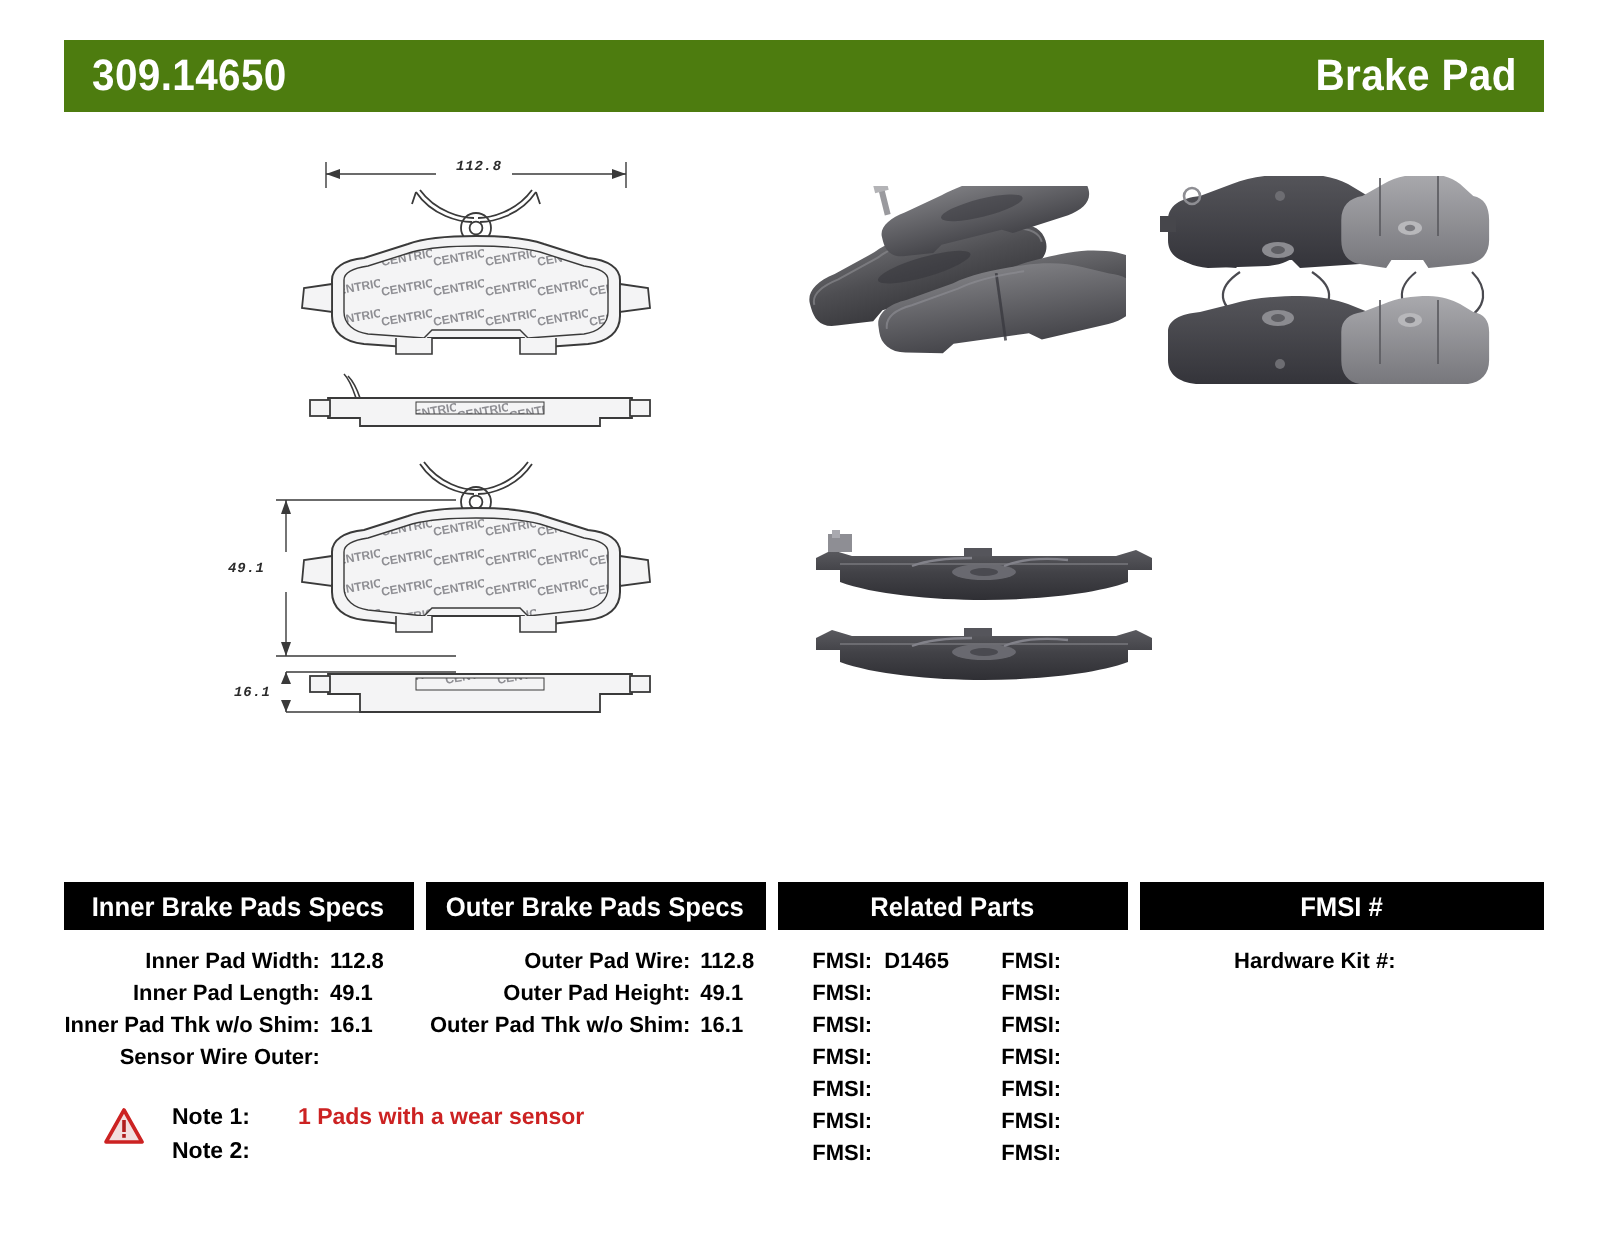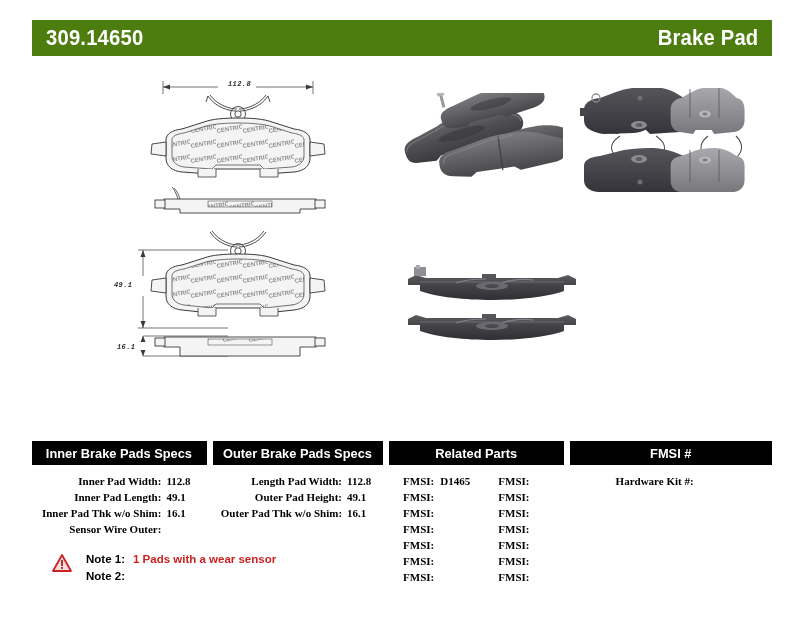--- a/index.html
+++ b/index.html
@@ -102,21 +102,20 @@
   .th span { transform: scaleX(0.95); display: inline-block; }
   .th-inner  { width: 176px; }
   .th-outer  { width: 172px; }
   .th-fmsi   { width: 204px; }
   .th-related{ width: 176px; }
 
   .tbody {
     display: flex;
     gap: 20px;
     padding-top: 8px;
-    font-family: Liberation Serif, serif;
   }
   .col-inner  { width: 176px; }
   .col-outer  { width: 172px; }
   .col-fmsi   { width: 204px; display: flex; justify-content: space-between; }
   .col-related{ width: 176px; }
 
   .spec-row {
     display: flex;
     justify-content: flex-end;
     align-items: baseline;
@@ -161,20 +160,21 @@
   }
   .warn-icon { margin-top: 3px; margin-right: 14px; }
   .note-lines { }
   .note-line {
     display: flex;
     align-items: baseline;
     font-size: 11.5px;
     font-weight: bold;
     line-height: 17px;
     white-space: nowrap;
+    gap: 16px;
   }
   .note-line .n-lbl { color: #000000; }
   .note-line .n-val { color: #cc2222; margin-left: 8px; }
 </style>
 </head>
 <body>
 
 <div id="page">
 
   <div class="header-bar">
@@ -487,21 +487,21 @@
           <span class="val">16.1</span>
         </div>
         <div class="spec-row">
           <span class="lbl">Sensor Wire Outer:</span>
           <span class="val"></span>
         </div>
       </div>
 
       <div class="col-outer">
         <div class="spec-row">
-          <span class="lbl">Length Pad Width:</span>
+          <span class="lbl">Outer Pad Wire:</span>
           <span class="val">112.8</span>
         </div>
         <div class="spec-row">
           <span class="lbl">Outer Pad Height:</span>
           <span class="val">49.1</span>
         </div>
         <div class="spec-row">
           <span class="lbl">Outer Pad Thk w/o Shim:</span>
           <span class="val">16.1</span>
         </div>

